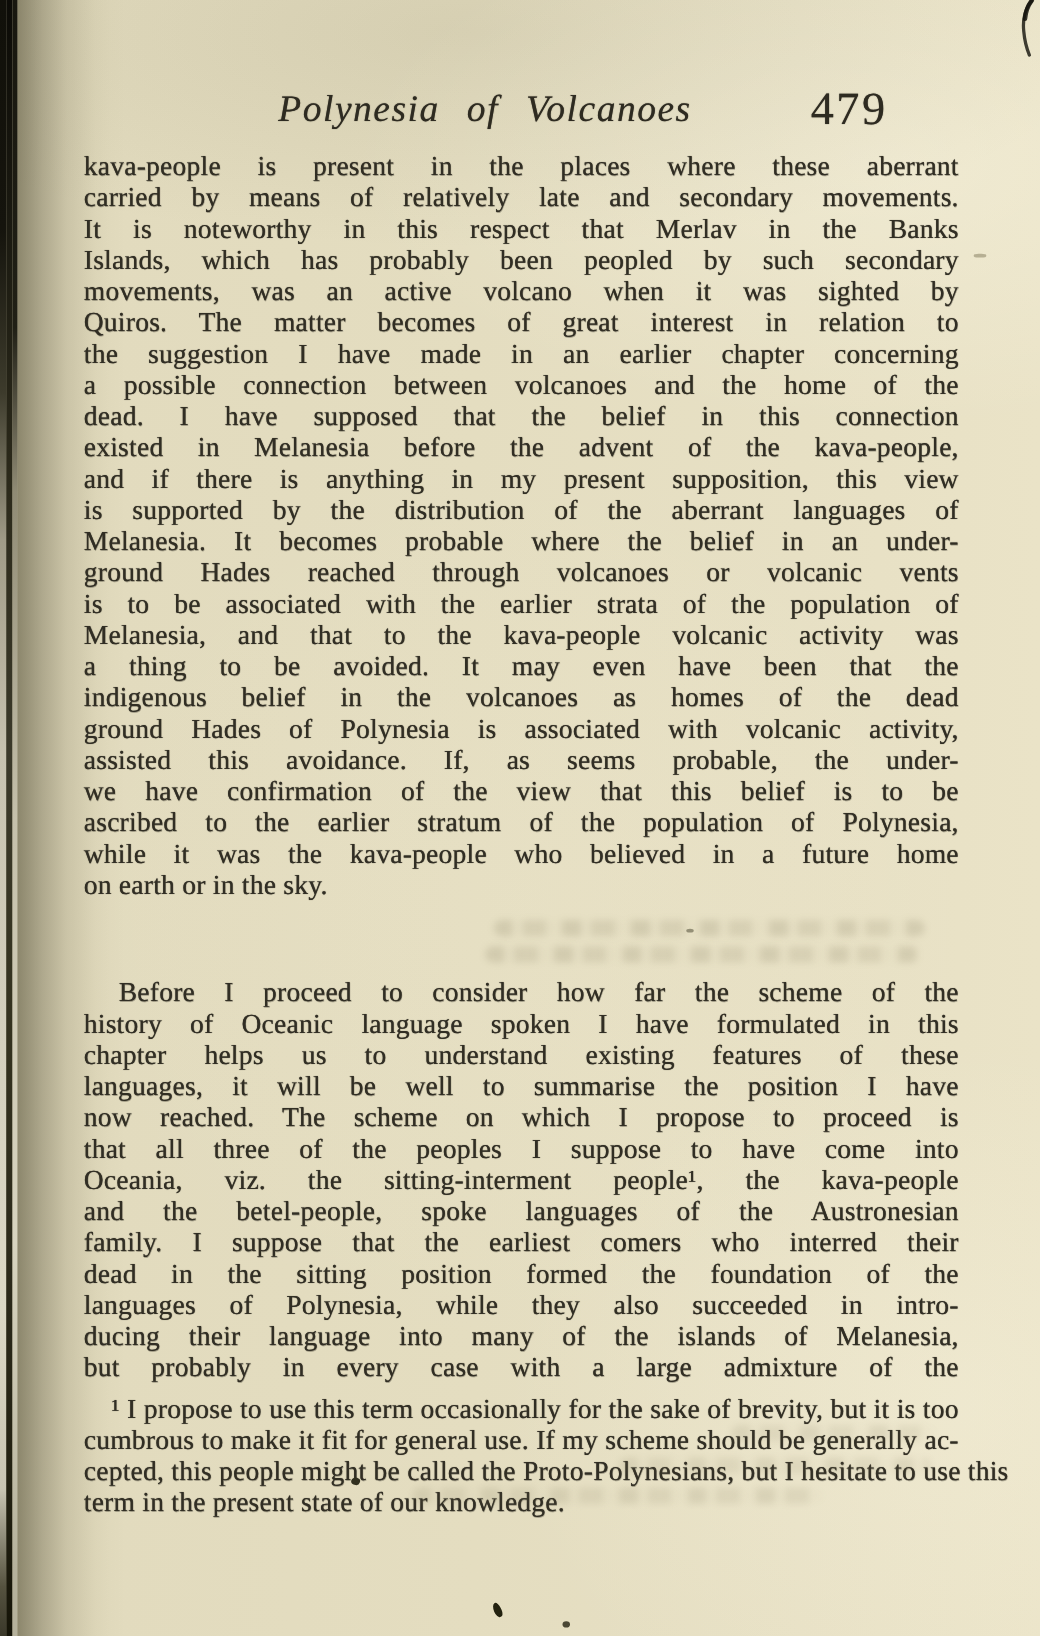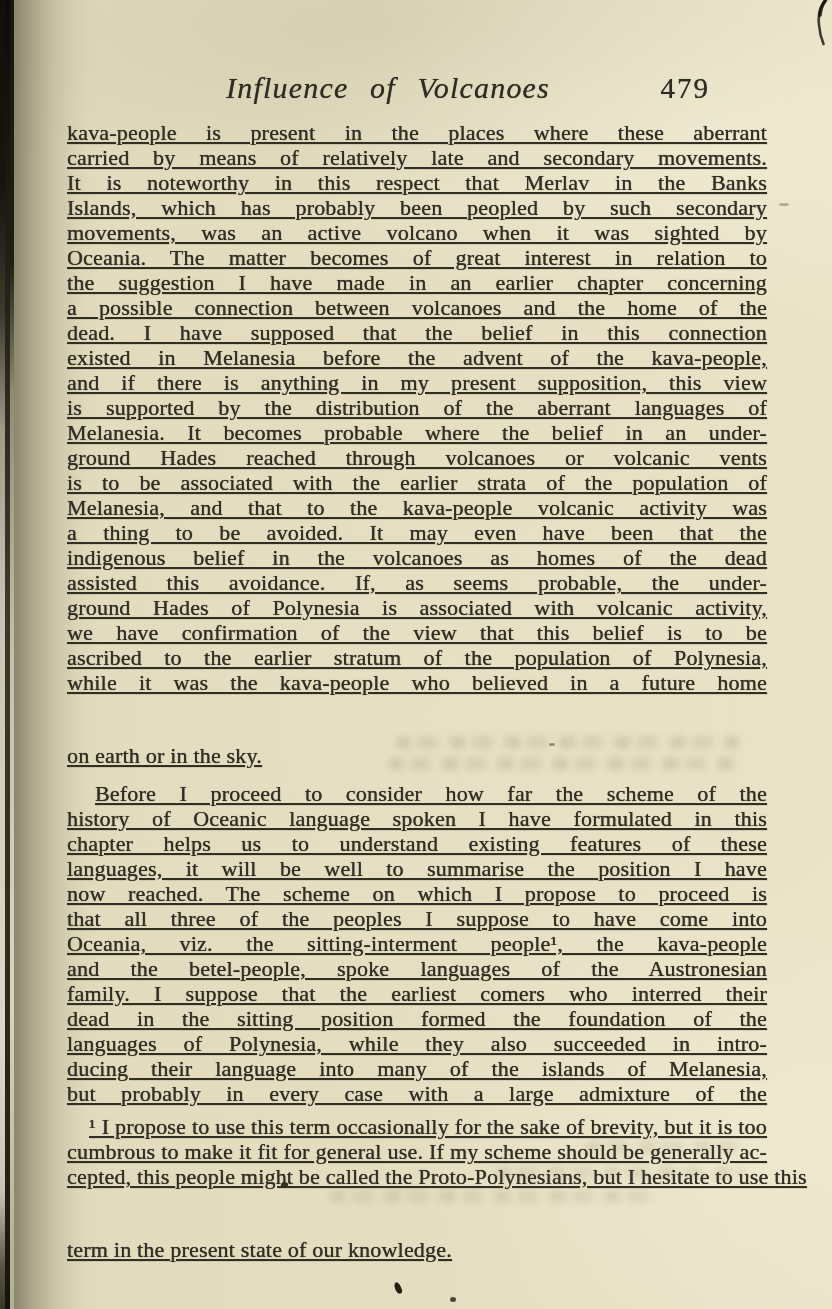--- a/index.html
+++ b/index.html
@@ -44,38 +44,37 @@
   .running-title {
     position: absolute; left: 0; right: 60px; top: 0;
     text-align: center; font-style: italic;
     font-size: 30px; line-height: 40px;
     letter-spacing: 1.2px; word-spacing: 13px;
     color: #2e2b21;
     text-shadow: 0 0 0.8px rgba(46,43,33,0.8);
   }
   .page-number {
     position: absolute; right: 58px; top: 0;
-    font-size: 29px; line-height: 40px; letter-spacing: 2px;
+    font-size: 37px; line-height: 40px; letter-spacing: 2px;
     color: #2e2b21; text-shadow: 0 0 0.8px rgba(46,43,33,0.8);
   }
   
   .textblock { position: absolute; left: 67px; width: 700px; }
   .para1 { top: 120px; }
   .para2 { top: 781px; }
   .footnote { top: 1114px; }
   .line {
     display: block; height: 25px; line-height: 25px;
     font-size: 22px;
     text-align: justify; text-align-last: justify;
     white-space: nowrap;
     letter-spacing: 0.2px;
     text-shadow: 0 0 0.7px rgba(49,46,36,0.85), 0.4px 0.4px 0 rgba(49,46,36,0.30);
-    text-decoration: underline;
   }
-  .line.short-last { text-align-last: left; margin-top: 48px; }
+  .line.short-last { text-align-last: left; }
   .line.indent { text-indent: 28px; }
   .footnote .line { font-size: 22px; }
   .footnote .line.indent { text-indent: 22px; }
   
   .ghost {
     position: absolute; height: 13px; border-radius: 7px;
     filter: blur(3px); opacity: 0.55;
     background: repeating-linear-gradient(90deg,
       rgba(124,116,85,0.34) 0 15px, rgba(124,116,85,0.05) 15px 23px,
       rgba(124,116,85,0.28) 23px 42px, rgba(124,116,85,0.04) 42px 55px);
@@ -103,46 +102,46 @@
 <body>
 
 <div class="page">
 
   <div class="edge-a"></div>
   <div class="edge-b"></div>
   <div class="edge-c"></div>
   <div class="gutter"></div>
 
   <div class="header">
-    <div class="running-title">Influence of Volcanoes</div>
+    <div class="running-title">Polynesia of Volcanoes</div>
     <div class="page-number">479</div>
   </div>
 
   <div class="textblock para1">
 
   <div class="line">kava-people is present in the places where these aberrant</div>
       <div class="line">carried by means of relatively late and secondary movements.</div>
       <div class="line">It is noteworthy in this respect that Merlav in the Banks</div>
       <div class="line">Islands, which has probably been peopled by such secondary</div>
       <div class="line">movements, was an active volcano when it was sighted by</div>
-      <div class="line">Oceania. The matter becomes of great interest in relation to</div>
+      <div class="line">Quiros. The matter becomes of great interest in relation to</div>
       <div class="line">the suggestion I have made in an earlier chapter concerning</div>
       <div class="line">a possible connection between volcanoes and the home of the</div>
       <div class="line">dead. I have supposed that the belief in this connection</div>
       <div class="line">existed in Melanesia before the advent of the kava-people,</div>
       <div class="line">and if there is anything in my present supposition, this view</div>
       <div class="line">is supported by the distribution of the aberrant languages of</div>
       <div class="line">Melanesia. It becomes probable where the belief in an under-</div>
       <div class="line">ground Hades reached through volcanoes or volcanic vents</div>
       <div class="line">is to be associated with the earlier strata of the population of</div>
       <div class="line">Melanesia, and that to the kava-people volcanic activity was</div>
       <div class="line">a thing to be avoided. It may even have been that the</div>
       <div class="line">indigenous belief in the volcanoes as homes of the dead</div>
+      <div class="line">ground Hades of Polynesia is associated with volcanic activity,</div>
       <div class="line">assisted this avoidance. If, as seems probable, the under-</div>
-      <div class="line">ground Hades of Polynesia is associated with volcanic activity,</div>
       <div class="line">we have confirmation of the view that this belief is to be</div>
       <div class="line">ascribed to the earlier stratum of the population of Polynesia,</div>
       <div class="line">while it was the kava-people who believed in a future home</div>
       <div class="line short-last">on earth or in the sky.</div>
     </div>
 
   <div class="textblock para2">
 
   <div class="line indent">Before I proceed to consider how far the scheme of the</div>
       <div class="line">history of Oceanic language spoken I have formulated in this</div>

